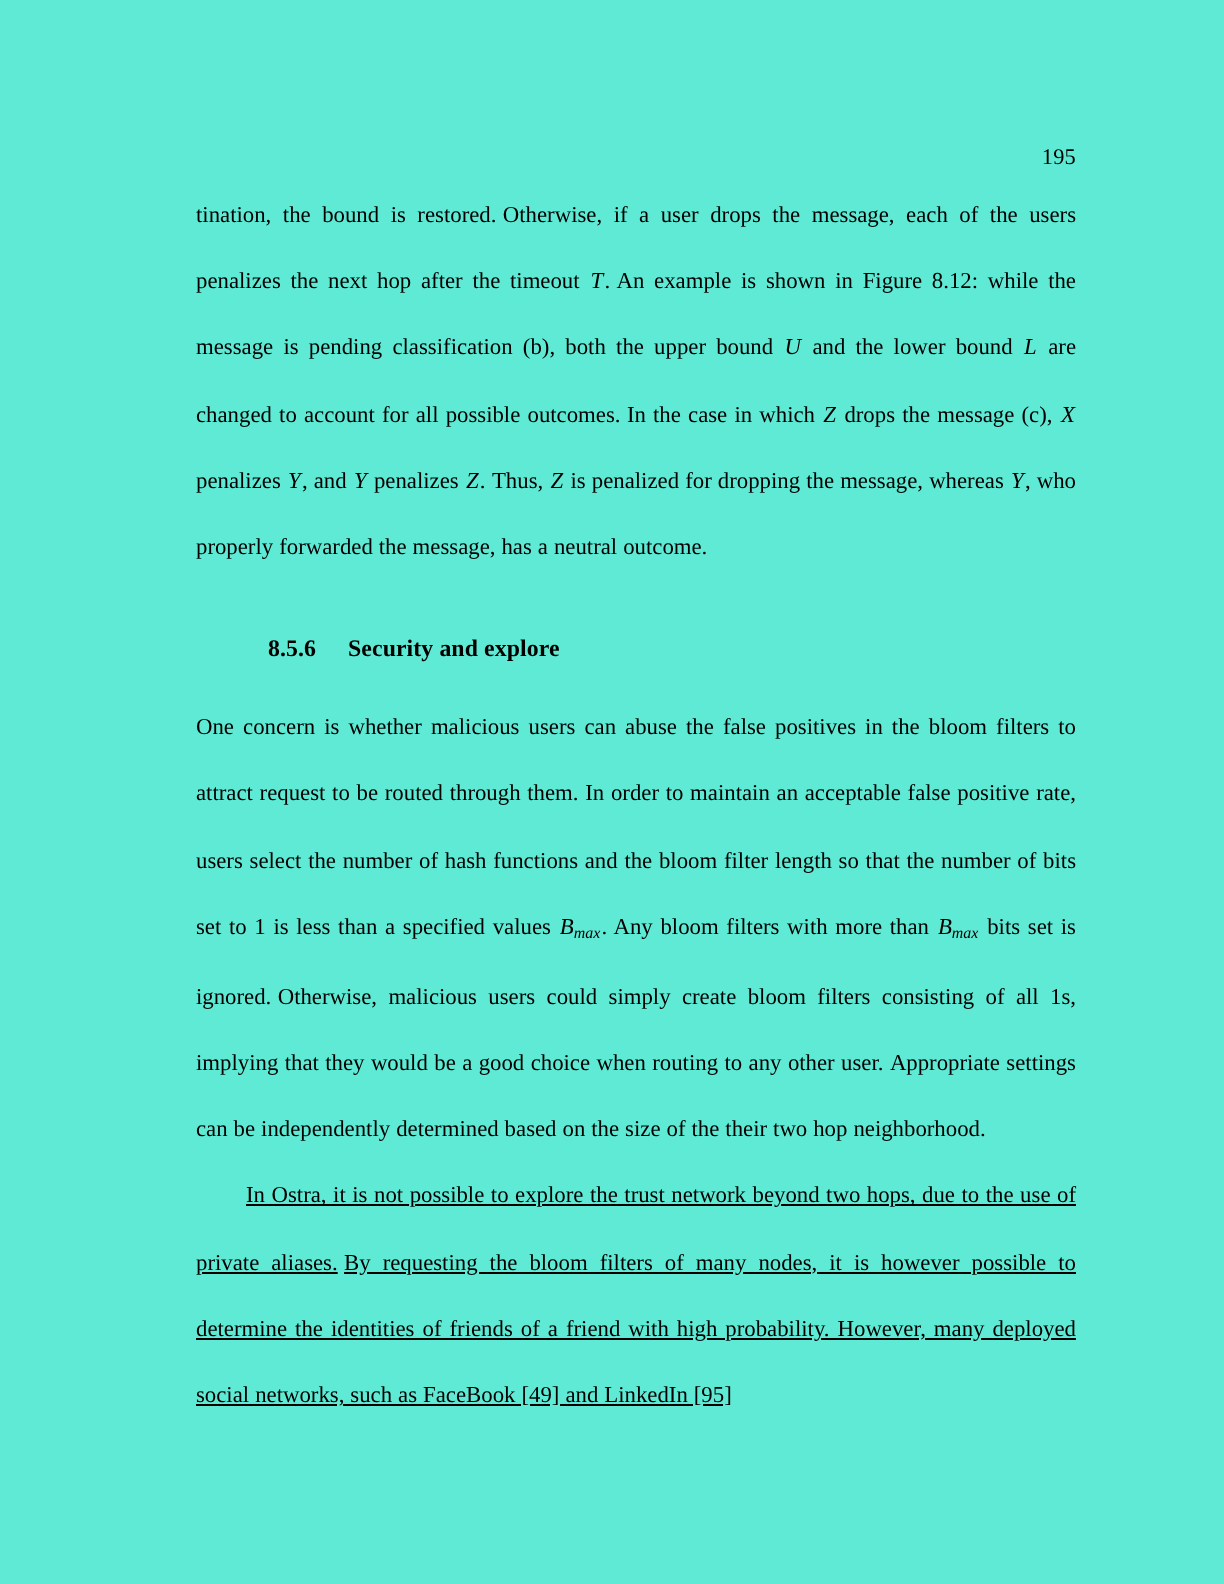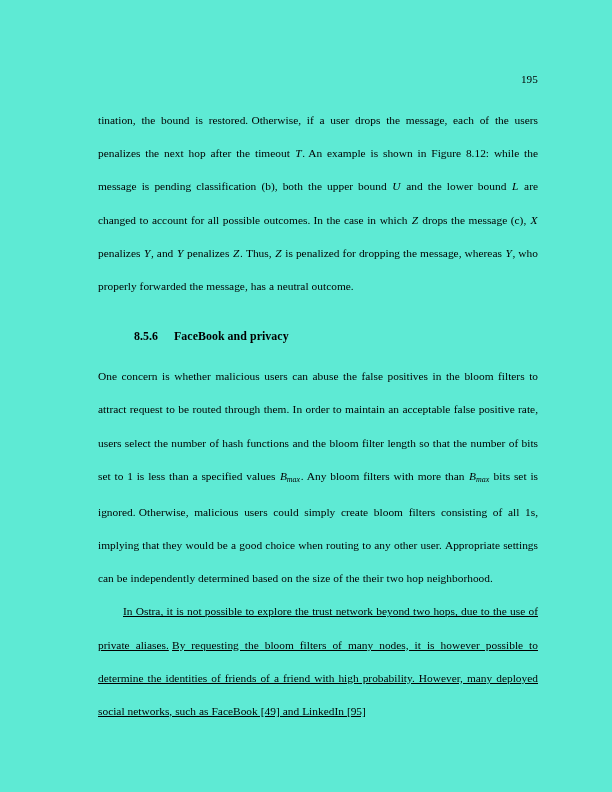--- a/index.html
+++ b/index.html
@@ -33,21 +33,21 @@
     width: 440px;
     text-align: right;
     font-size: 11.2px;
     line-height: 14px;
     letter-spacing: 0.1px;
   }
 
   
   .textblock {
     position: absolute;
-    top: 104px;
+    top: 92px;
     left: 98px;
     width: 440px;
   }
 
   p.para {
     margin: 0;
     font-size: 11.4px;
     line-height: 33.2px;
     text-align: justify;
     text-justify: inter-word;
@@ -97,20 +97,20 @@
 <body>
 
 <div class="page">
 
   <div class="folio">195</div>
 
   <div class="textblock">
 
     <p class="para"><span>tination, the bound is restored.</span><span class="sentgap"></span><span>Otherwise, if a user drops the message, each of the users penalizes the next hop after the timeout </span><span class="mv">T</span><span>.</span><span class="sentgap"></span><span>An example is shown in Figure 8.12: while the message is pending classification (b), both the upper bound </span><span class="mv">U</span><span> and the lower bound </span><span class="mv">L</span><span> are changed to account for all possible outcomes.</span><span class="sentgap"></span><span>In the case in which </span><span class="mv">Z</span><span> drops the message (c), </span><span class="mv">X</span><span> penalizes </span><span class="mv">Y</span><span>, and </span><span class="mv">Y</span><span> penalizes </span><span class="mv">Z</span><span>.</span><span class="sentgap"></span><span>Thus, </span><span class="mv">Z</span><span> is penalized for dropping the message, whereas </span><span class="mv">Y</span><span>, who properly forwarded the message, has a neutral outcome.</span></p>
 
-    <h2 class="sec-heading"><span class="secnum">8.5.6</span><span>FaceBook and privacy</span></h2>
+    <h2 class="sec-heading"><span class="secnum">8.5.6</span><span>Security and explore</span></h2>
 
     <p class="para"><span>One concern is whether malicious users can abuse the false positives in the bloom filters to attract request to be routed through them. In order to maintain an acceptable false positive rate, users select the number of hash functions and the bloom filter length so that the number of bits set to 1 is less than a specified values </span><span class="mv"><span>B</span><sub>max</sub></span><span>.</span><span class="sentgap"></span><span>Any bloom filters with more than </span><span class="mv"><span>B</span><sub>max</sub></span><span> bits set is ignored.</span><span class="sentgap"></span><span>Otherwise, malicious users could simply create bloom filters consisting of all 1s, implying that they would be a good choice when routing to any other user.</span><span class="sentgap"></span><span>Appropriate settings can be independently determined based on the size of the their two hop neighborhood.</span></p>
 
     <p class="para indent"><span>In Ostra, it is not possible to explore the trust network beyond two hops, due to the use of private aliases.</span><span class="sentgap"></span><span>By requesting the bloom filters of many nodes, it is however possible to determine the identities of friends of a friend with high probability. However, many deployed social networks, such as FaceBook [49] and LinkedIn [95]</span></p>
 
   </div>
 </div>
 
 </body></html>

